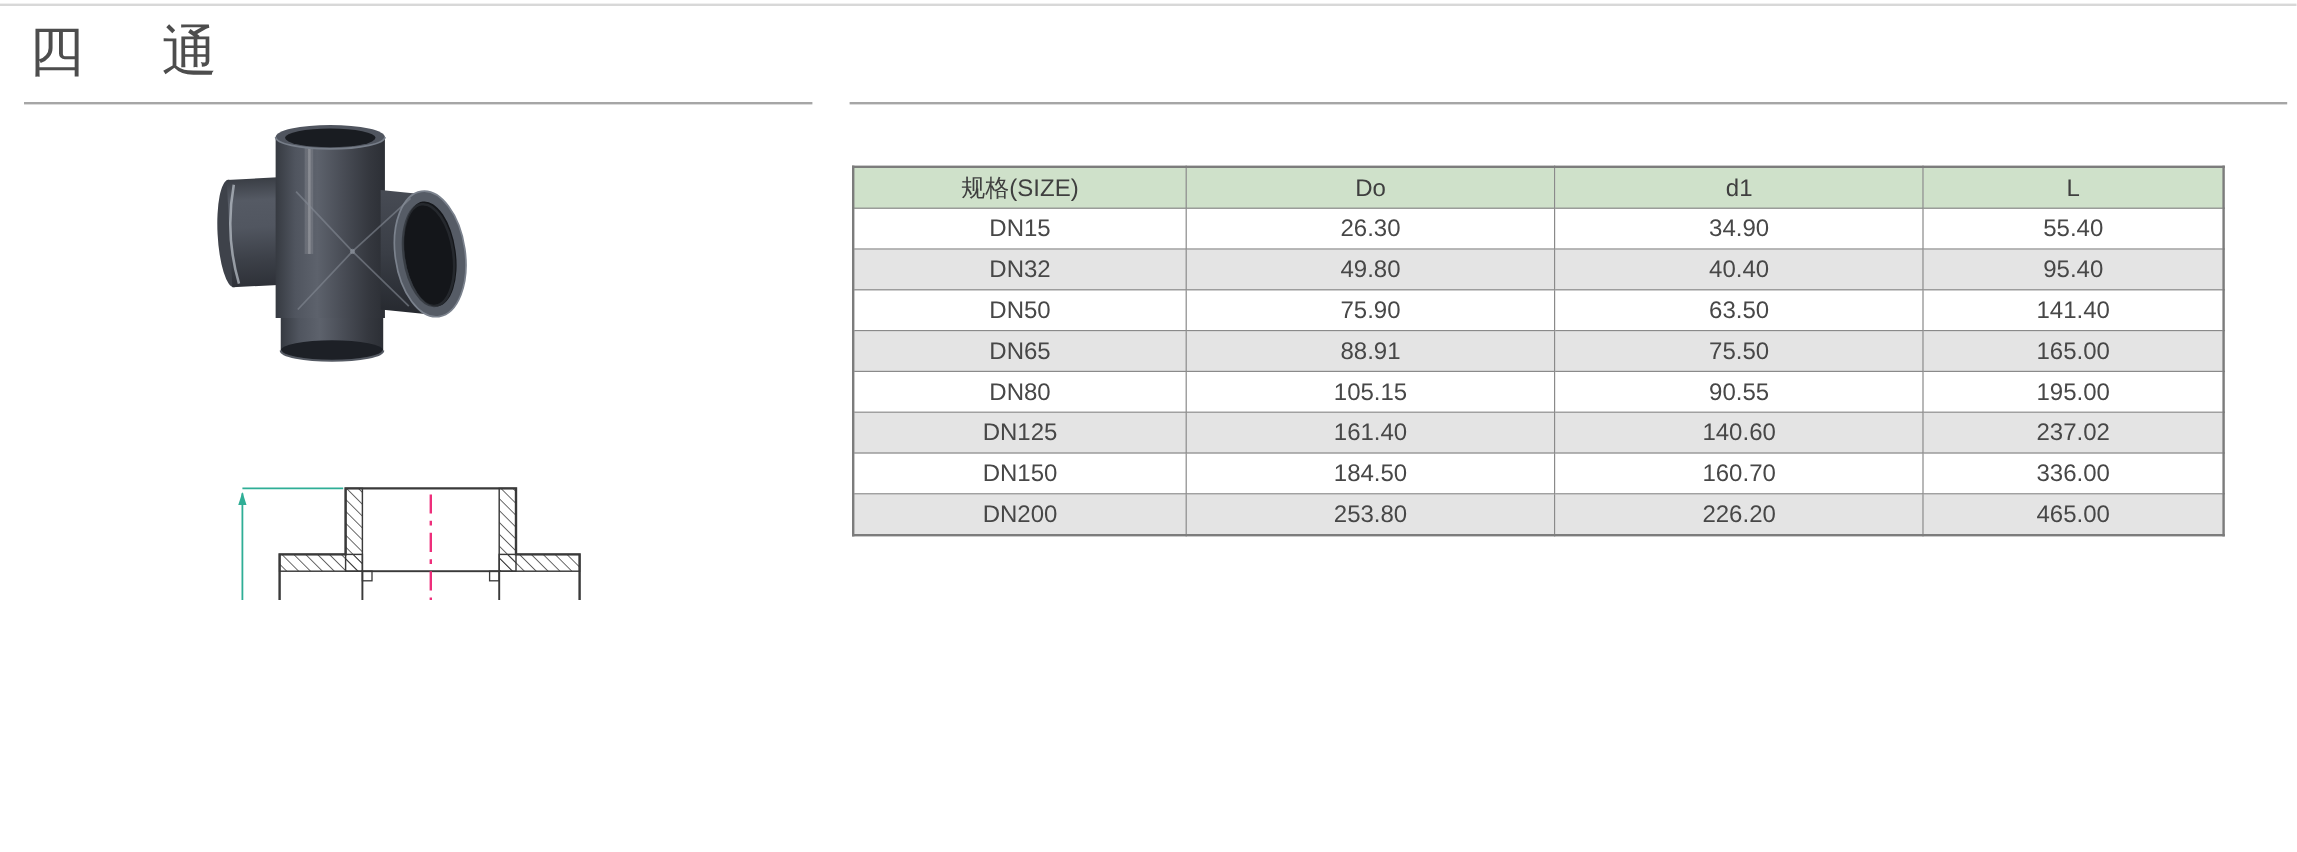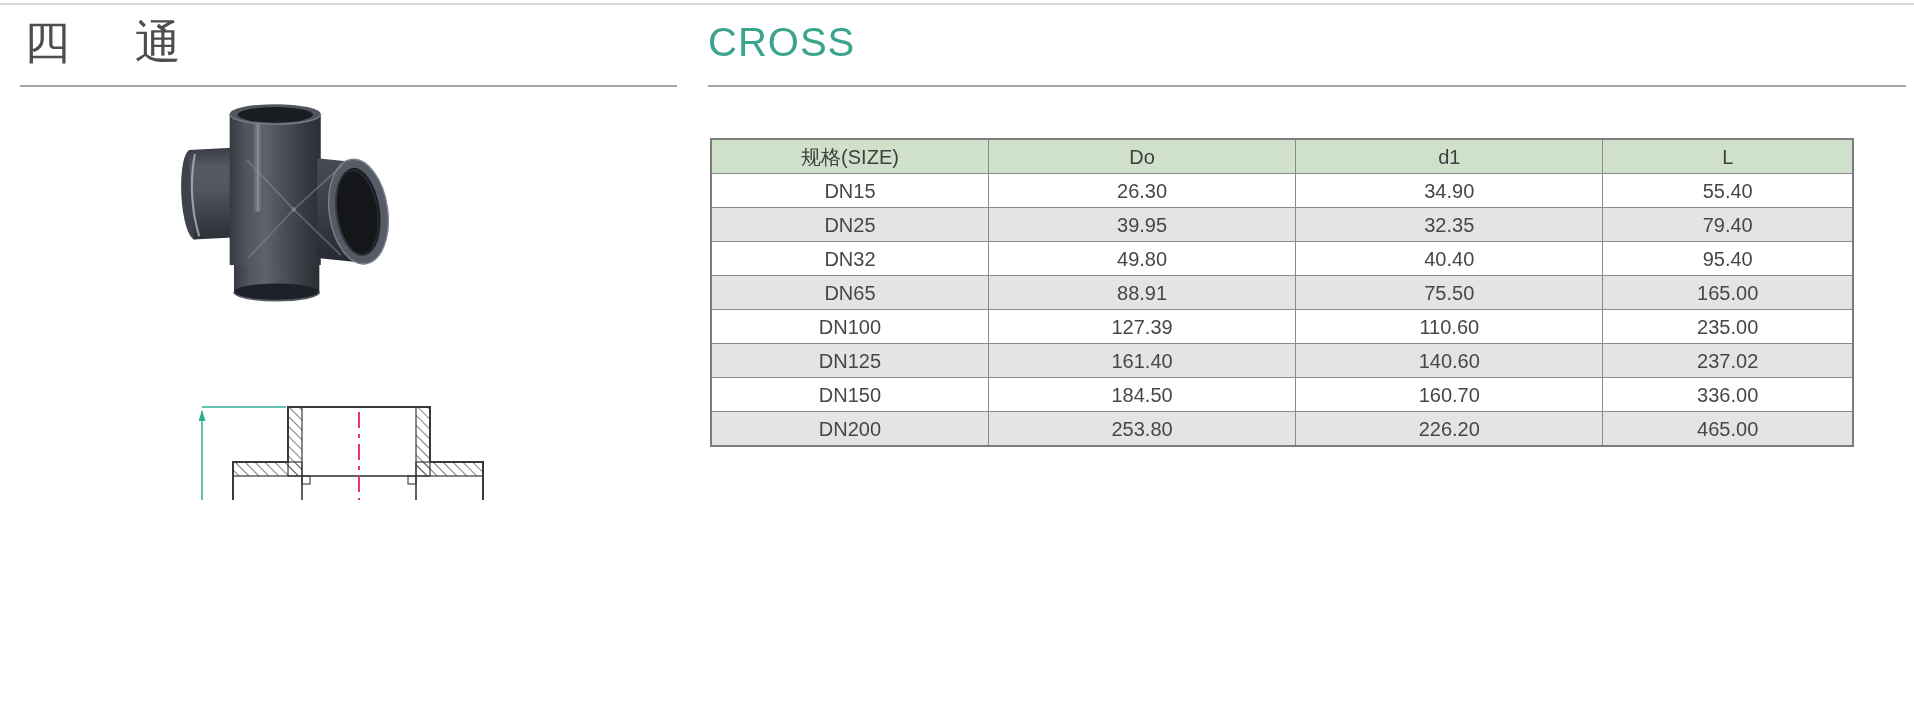--- a/index.html
+++ b/index.html
@@ -38,21 +38,20 @@
 </head>
 <body>
 
 <div class="page">
 
   <div class="top-rule"></div>
 
   <div class="title-cn">四 通</div>
   <div class="rule-left"></div>
 
-  <div class="title-en">CROSS</div>
   <div class="rule-right"></div>
 
   <svg class="photo" width="370" height="315" viewBox="150 80 520 395" preserveAspectRatio="xMinYMin meet">
     <defs>
       <linearGradient id="gradV" x1="0" y1="0" x2="1" y2="0">
         <stop offset="0" stop-color="#363a41"></stop>
         <stop offset="0.18" stop-color="#50555f"></stop>
         <stop offset="0.38" stop-color="#5d626c"></stop>
         <stop offset="0.60" stop-color="#4a4e57"></stop>
         <stop offset="0.85" stop-color="#35383f"></stop>
@@ -184,42 +183,42 @@
         </tr>
     </thead>
     <tbody>
         <tr>
           <td>DN15</td>
           <td>26.30</td>
           <td>34.90</td>
           <td>55.40</td>
         </tr>
         <tr>
-          <td>DN25</td>
-          <td>39.95</td>
-          <td>32.35</td>
-          <td>79.40</td>
-        </tr>
-        <tr>
           <td>DN32</td>
           <td>49.80</td>
           <td>40.40</td>
           <td>95.40</td>
         </tr>
         <tr>
+          <td>DN50</td>
+          <td>75.90</td>
+          <td>63.50</td>
+          <td>141.40</td>
+        </tr>
+        <tr>
           <td>DN65</td>
           <td>88.91</td>
           <td>75.50</td>
           <td>165.00</td>
         </tr>
         <tr>
-          <td>DN100</td>
-          <td>127.39</td>
-          <td>110.60</td>
-          <td>235.00</td>
+          <td>DN80</td>
+          <td>105.15</td>
+          <td>90.55</td>
+          <td>195.00</td>
         </tr>
         <tr>
           <td>DN125</td>
           <td>161.40</td>
           <td>140.60</td>
           <td>237.02</td>
         </tr>
         <tr>
           <td>DN150</td>
           <td>184.50</td>

